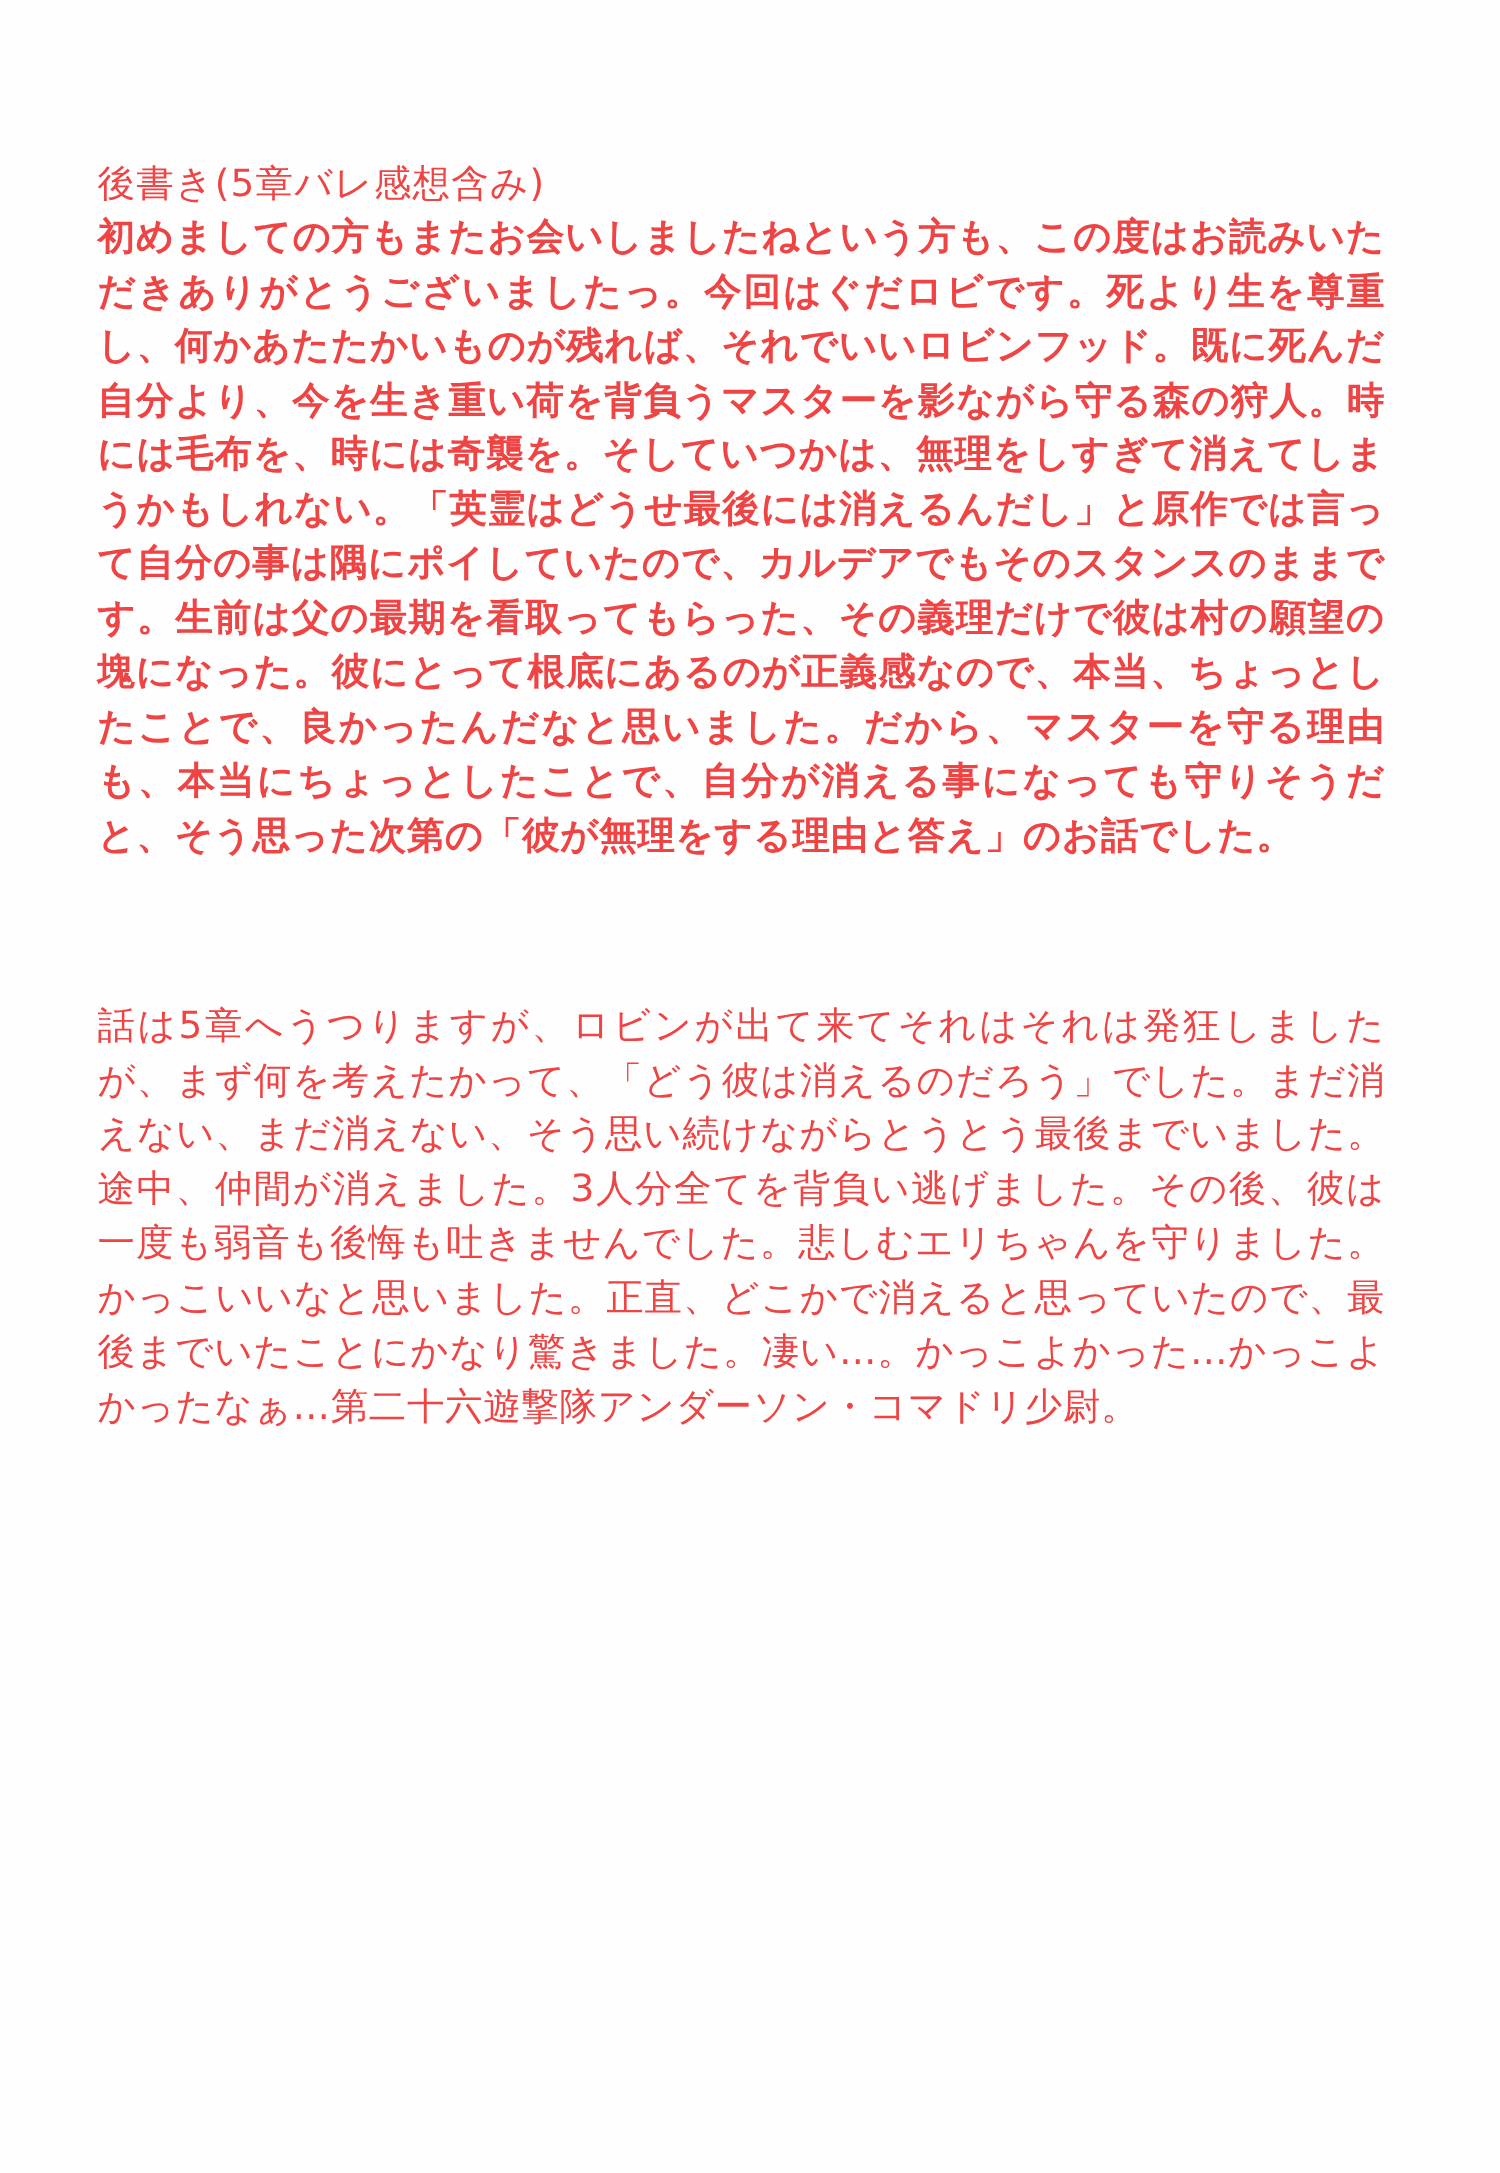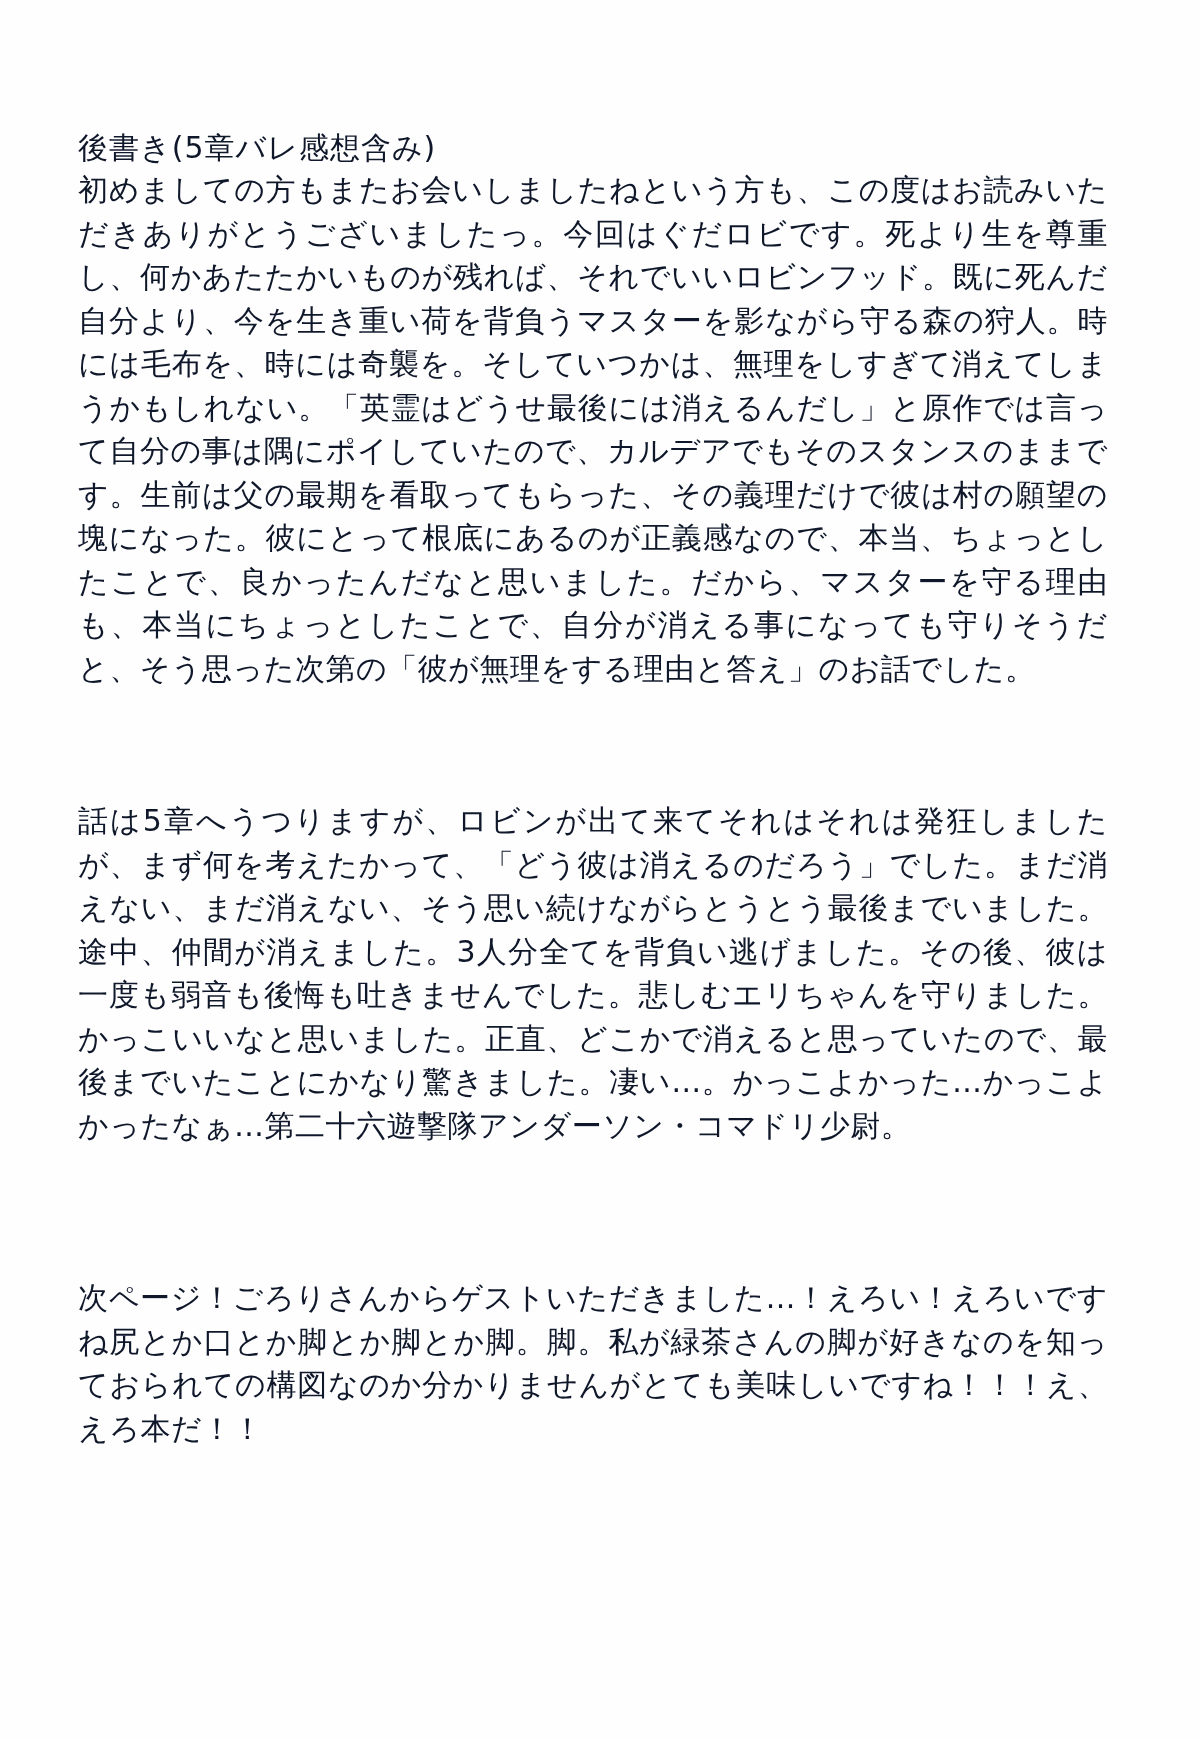--- a/index.html
+++ b/index.html
@@ -33,39 +33,39 @@
     font-weight: 400;
   }
   .afterword-title {
     top: 126px;
     font-size: 30px;
     line-height: 43px;
     letter-spacing: 1px;
   }
   .para-1 {
     top: 168px;
+    font-weight: bold;
   }
   .para-2 {
     top: 799px;
   }
   .para-3 {
     top: 1276px;
   }
   
   .ink {
-    color: #0f172a;
+    color: #ef4444;
     -webkit-font-smoothing: antialiased;
   }
 </style>
 </head>
 <body>
 
 <div class="page">
 
   <div class="text-block afterword-title ink">後書き(5章バレ感想含み)</div>
 
   <div class="text-block para para-1 ink">初めましての方もまたお会いしましたねという方も、この度はお読みいただきありがとうございましたっ。今回はぐだロビです。死より生を尊重し、何かあたたかいものが残れば、それでいいロビンフッド。既に死んだ自分より、今を生き重い荷を背負うマスターを影ながら守る森の狩人。時には毛布を、時には奇襲を。そしていつかは、無理をしすぎて消えてしまうかもしれない。「英霊はどうせ最後には消えるんだし」と原作では言って自分の事は隅にポイしていたので、カルデアでもそのスタンスのままです。生前は父の最期を看取ってもらった、その義理だけで彼は村の願望の塊になった。彼にとって根底にあるのが正義感なので、本当、ちょっとしたことで、良かったんだなと思いました。だから、マスターを守る理由も、本当にちょっとしたことで、自分が消える事になっても守りそうだと、そう思った次第の「彼が無理をする理由と答え」のお話でした。</div>
 
   <div class="text-block para para-2 ink">話は5章へうつりますが、ロビンが出て来てそれはそれは発狂しましたが、まず何を考えたかって、「どう彼は消えるのだろう」でした。まだ消えない、まだ消えない、そう思い続けながらとうとう最後までいました。途中、仲間が消えました。3人分全てを背負い逃げました。その後、彼は一度も弱音も後悔も吐きませんでした。悲しむエリちゃんを守りました。かっこいいなと思いました。正直、どこかで消えると思っていたので、最後までいたことにかなり驚きました。凄い…。かっこよかった…かっこよかったなぁ…第二十六遊撃隊アンダーソン・コマドリ少尉。</div>
 
-  <div class="text-block para para-3 ink">次ページ！ごろりさんからゲストいただきました…！えろい！えろいですね尻とか口とか脚とか脚とか脚。脚。私が緑茶さんの脚が好きなのを知っておられての構図なのか分かりませんがとても美味しいですね！！！え、えろ本だ！！</div>
 
 </div>
 
 </body></html>

